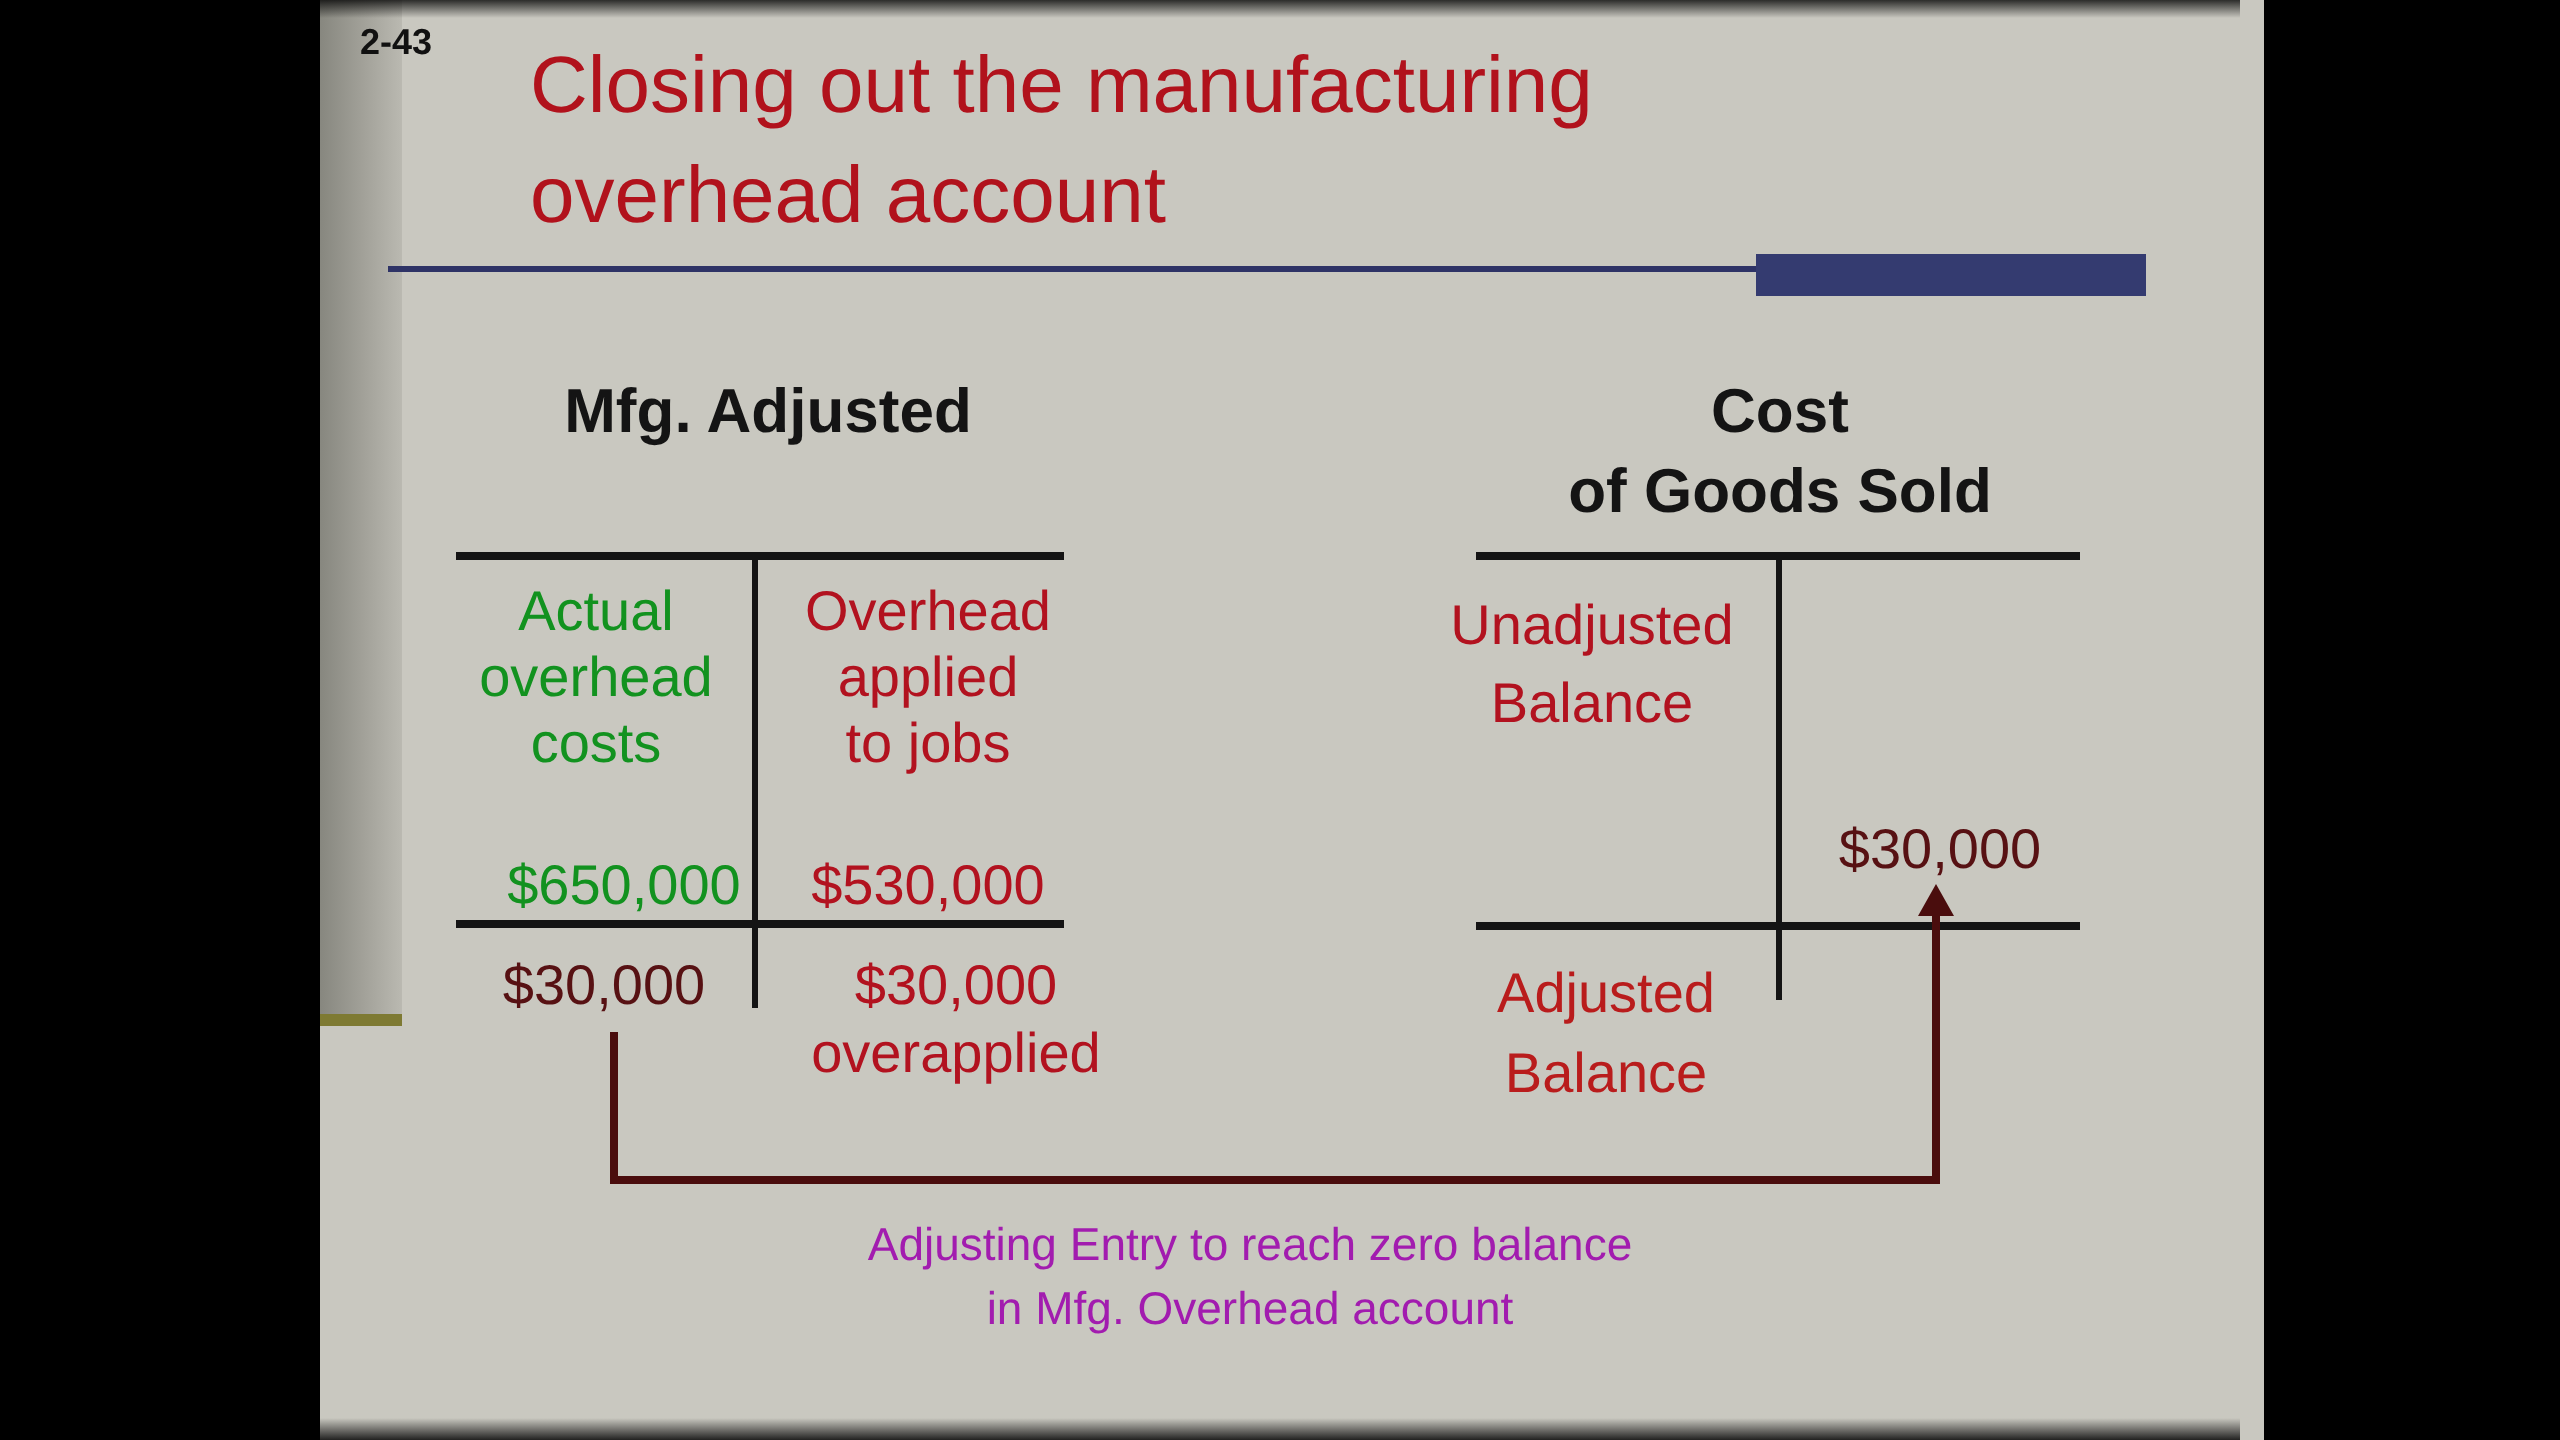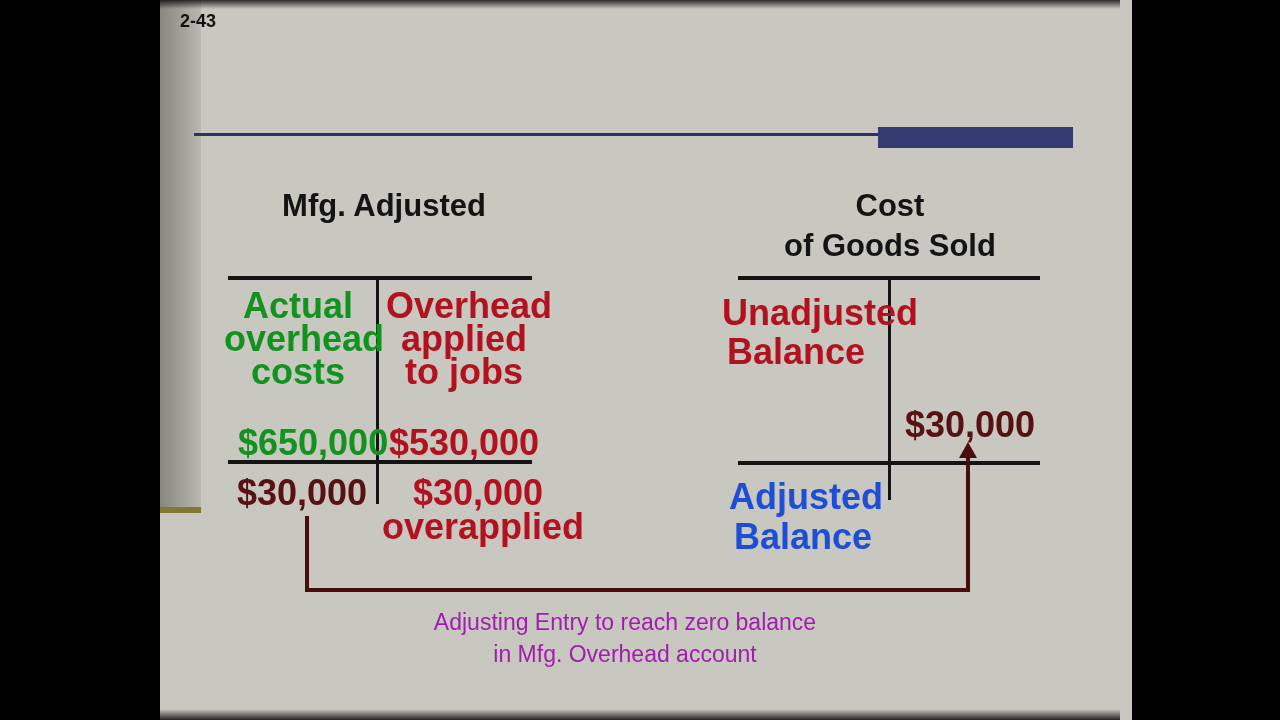--- a/index.html
+++ b/index.html
@@ -37,25 +37,25 @@
   .title {
     left:105px; top:16px; width:680px;
     font-size:40px; line-height:55px; color:#b1121c;
   }
   .title-underline { left:34px; top:133px; width:684px; height:3px; background:#2e3366; }
   .title-accent-bar { left:718px; top:127px; width:195px; height:21px; background:#343b70; }
 
   .acct-title { font-size:31px; line-height:40px; font-weight:bold; color:#141414; }
   .rule { background:#141414; }
 
-  .cell { font-size:36px; font-weight:bold; line-height:33px; }
+  .cell { font-size:28px; font-weight:normal; line-height:33px; }
   .green { color:#12921f; }
   .red { color:#b2121f; }
   .maroon { color:#571113; }
-  .black { color:#1d4ed8; }
+  .black { color:#b91c1c; }
 
   .arrow-seg { background:#4a0d0d; }
   .arrowhead {
     width:0; height:0;
     border-left:9px solid transparent; border-right:9px solid transparent;
     border-bottom:16px solid #4a0d0d;
   }
 
   .caption {
     left:165px; top:606px; width:600px;
@@ -68,20 +68,22 @@
 <div class="letterbox" style="left:0; width:160px;"></div>
 <div class="letterbox" style="left:1120px; width:160px;"></div>
 
 <div class="slide">
 
   <div class="side-strip"></div>
   <div class="olive-bar"></div>
 
   <div class="abs slide-number">2-43</div>
 
+  <div class="abs title ml">Closing out the manufacturing
+overhead account</div>
   <div class="abs title-underline"></div>
   <div class="abs title-accent-bar"></div>
 
   <div>
     <div class="abs acct-title center" style="left:64px; top:186px; width:320px;">Mfg. Adjusted</div>
     <div class="abs rule" style="left:68px; top:276px; width:304px; height:4px;"></div>
     <div class="abs rule" style="left:216px; top:276px; width:3px; height:228px;"></div>
 
     <div class="abs cell green center ml" style="left:64px; top:289px; width:148px;">Actual
 overhead

